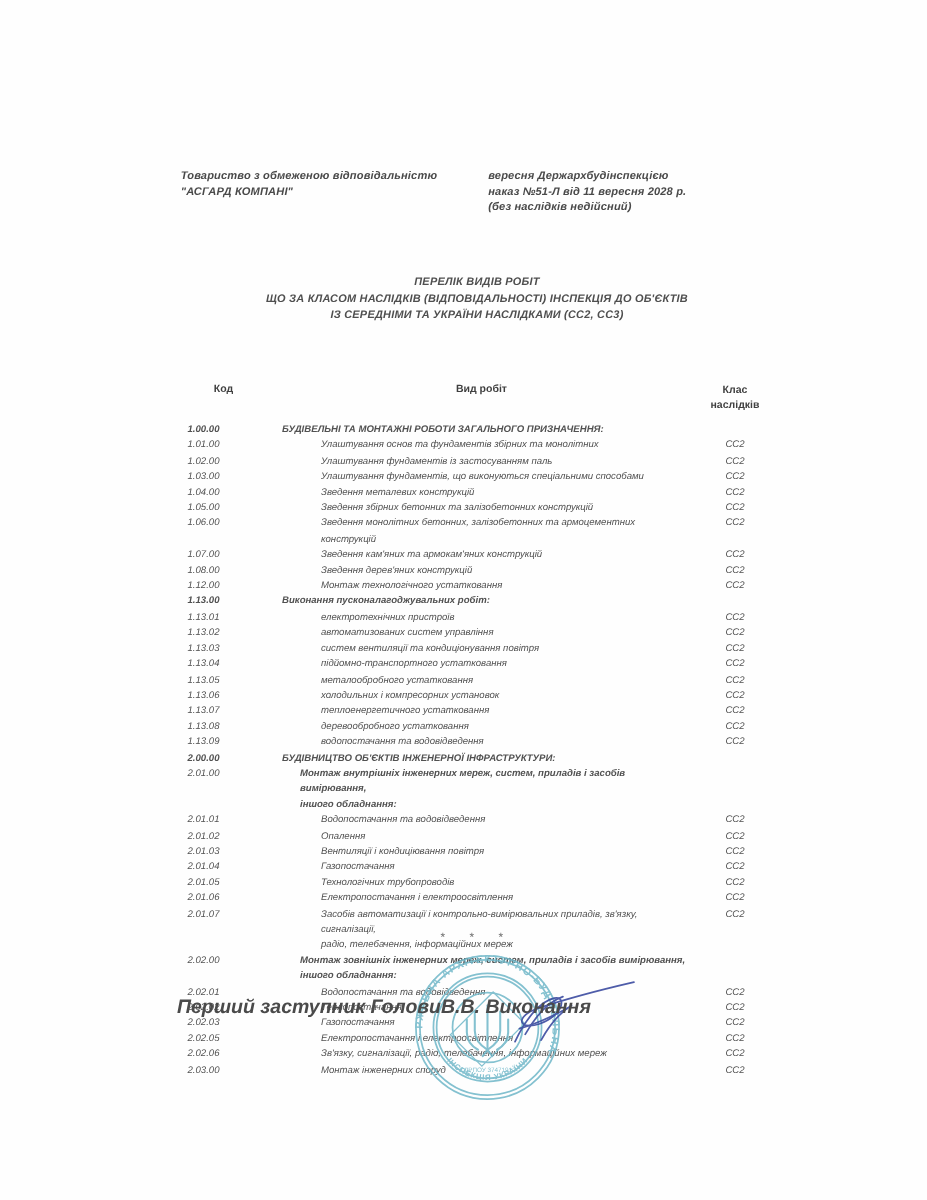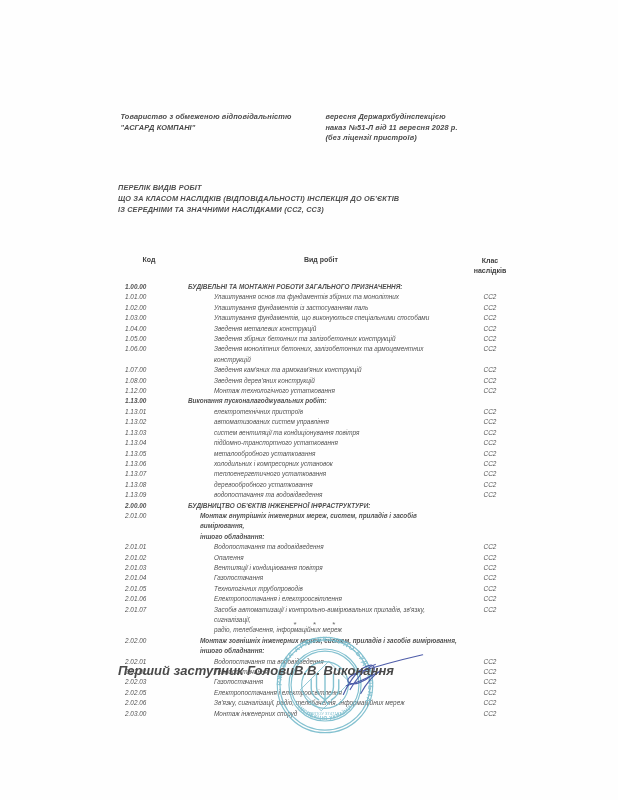--- a/index.html
+++ b/index.html
@@ -46,21 +46,21 @@
   }
   .hdr-left { width: 205px; }
   .hdr-right { width: 190px; }
 
   
   .title-block {
     position: absolute;
     left: 118px;
     top: 182px;
     width: 400px;
-    text-align: left;
+    text-align: center;
     font-style: italic;
     font-weight: bold;
     font-size: 7.3px;
     line-height: 11.2px;
     color: #4f4f4f;
     letter-spacing: 0.15px;
   }
 
   
   .table {
@@ -175,28 +175,28 @@
   <div class="sheet">
 
     <div class="header">
       <div class="hdr-left">
         <div>Товариство з обмеженою відповідальністю</div>
         <div>"АСГАРД КОМПАНІ"</div>
       </div>
       <div class="hdr-right">
         <div>вересня Держархбудінспекцією</div>
         <div>наказ №51-Л від 11 вересня 2028 р.</div>
-        <div>(без ліцензії пристроїв)</div>
+        <div>(без наслідків недійсний)</div>
       </div>
     </div>
 
     <div class="title-block">
       <div>ПЕРЕЛІК ВИДІВ РОБІТ</div>
       <div>ЩО ЗА КЛАСОМ НАСЛІДКІВ (ВІДПОВІДАЛЬНОСТІ) ІНСПЕКЦІЯ ДО ОБ'ЄКТІВ</div>
-      <div>ІЗ СЕРЕДНІМИ ТА ЗНАЧНИМИ НАСЛІДКАМИ (СС2, СС3)</div>
+      <div>ІЗ СЕРЕДНІМИ ТА УКРАЇНИ НАСЛІДКАМИ (СС2, СС3)</div>
     </div>
 
     <div class="table">
       <div class="thead">
         <div class="th-code">Код</div>
         <div class="th-work">Вид робіт</div>
         <div class="th-class">
           <div>Клас</div>
           <div>наслідків</div>
         </div>

